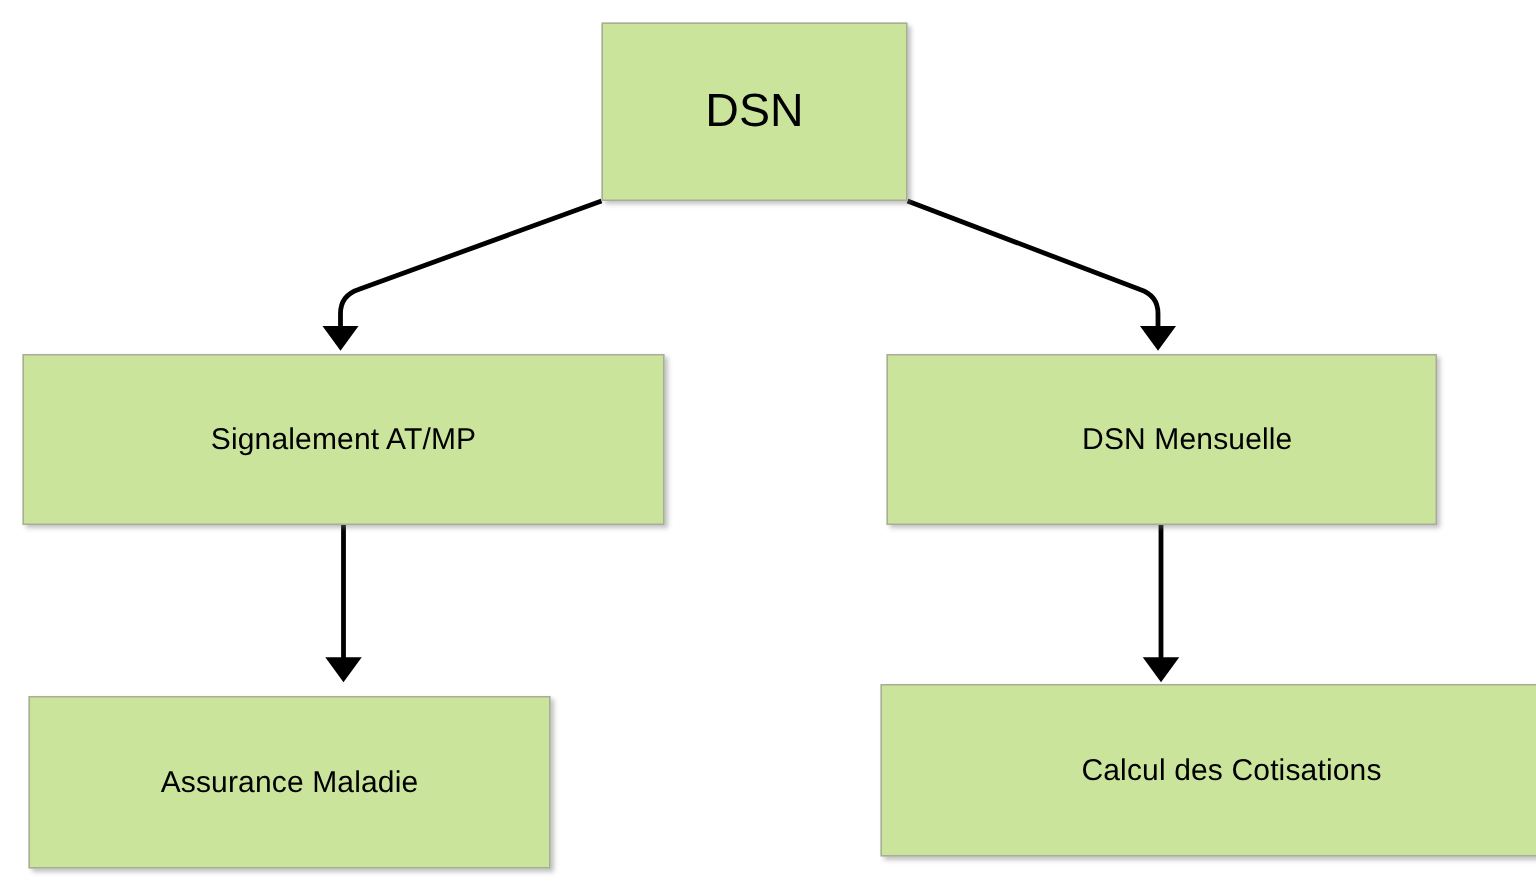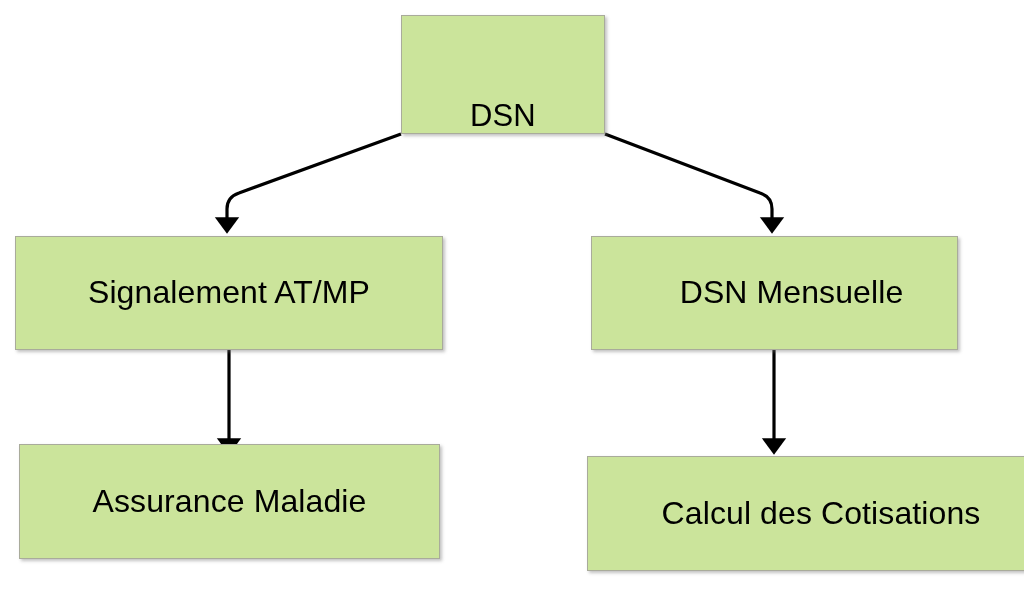--- a/index.html
+++ b/index.html
@@ -15,31 +15,31 @@
     position:absolute;
     box-sizing:border-box;
     background:#cbe49b;
     border:1px solid #a9ab9b;
     box-shadow:2px 2px 3px rgba(120,120,120,0.45);
     display:flex;align-items:center;justify-content:center;
     z-index:2;
   }
   .node span{
     color:#000000;
-    font-size:32px;
+    font-size:20px;
     line-height:1.1;
     letter-spacing:0.1px;
     white-space:nowrap;
     font-weight:400;
   }
-  #n-dsn{left:401px;top:15px;width:204px;height:119px;align-items:flex-end;}
+  #n-dsn{left:401px;top:15px;width:204px;height:119px;}
   #n-dsn span{font-size:31px;}
   #n-sig{left:15px;top:236px;width:428px;height:114px;}
   #n-mens{left:591px;top:236px;width:367px;height:114px;padding-left:34px;}
-  #n-assur{left:19px;top:444px;width:421px;height:115px;}
+  #n-assur{left:19px;top:464px;width:348px;height:115px;}
   #n-calc{left:539px;top:456px;width:468px;height:115px;margin-left:48px;}
 </style>
 </head>
 <body>
 
 <div id="canvas">
 
   <svg id="edges" viewBox="0 0 1024 590" xmlns="http://www.w3.org/2000/svg">
     <defs>
       <marker id="arrow" markerWidth="10" markerHeight="10" refX="1.2" refY="4" orient="auto" markerUnits="strokeWidth">

